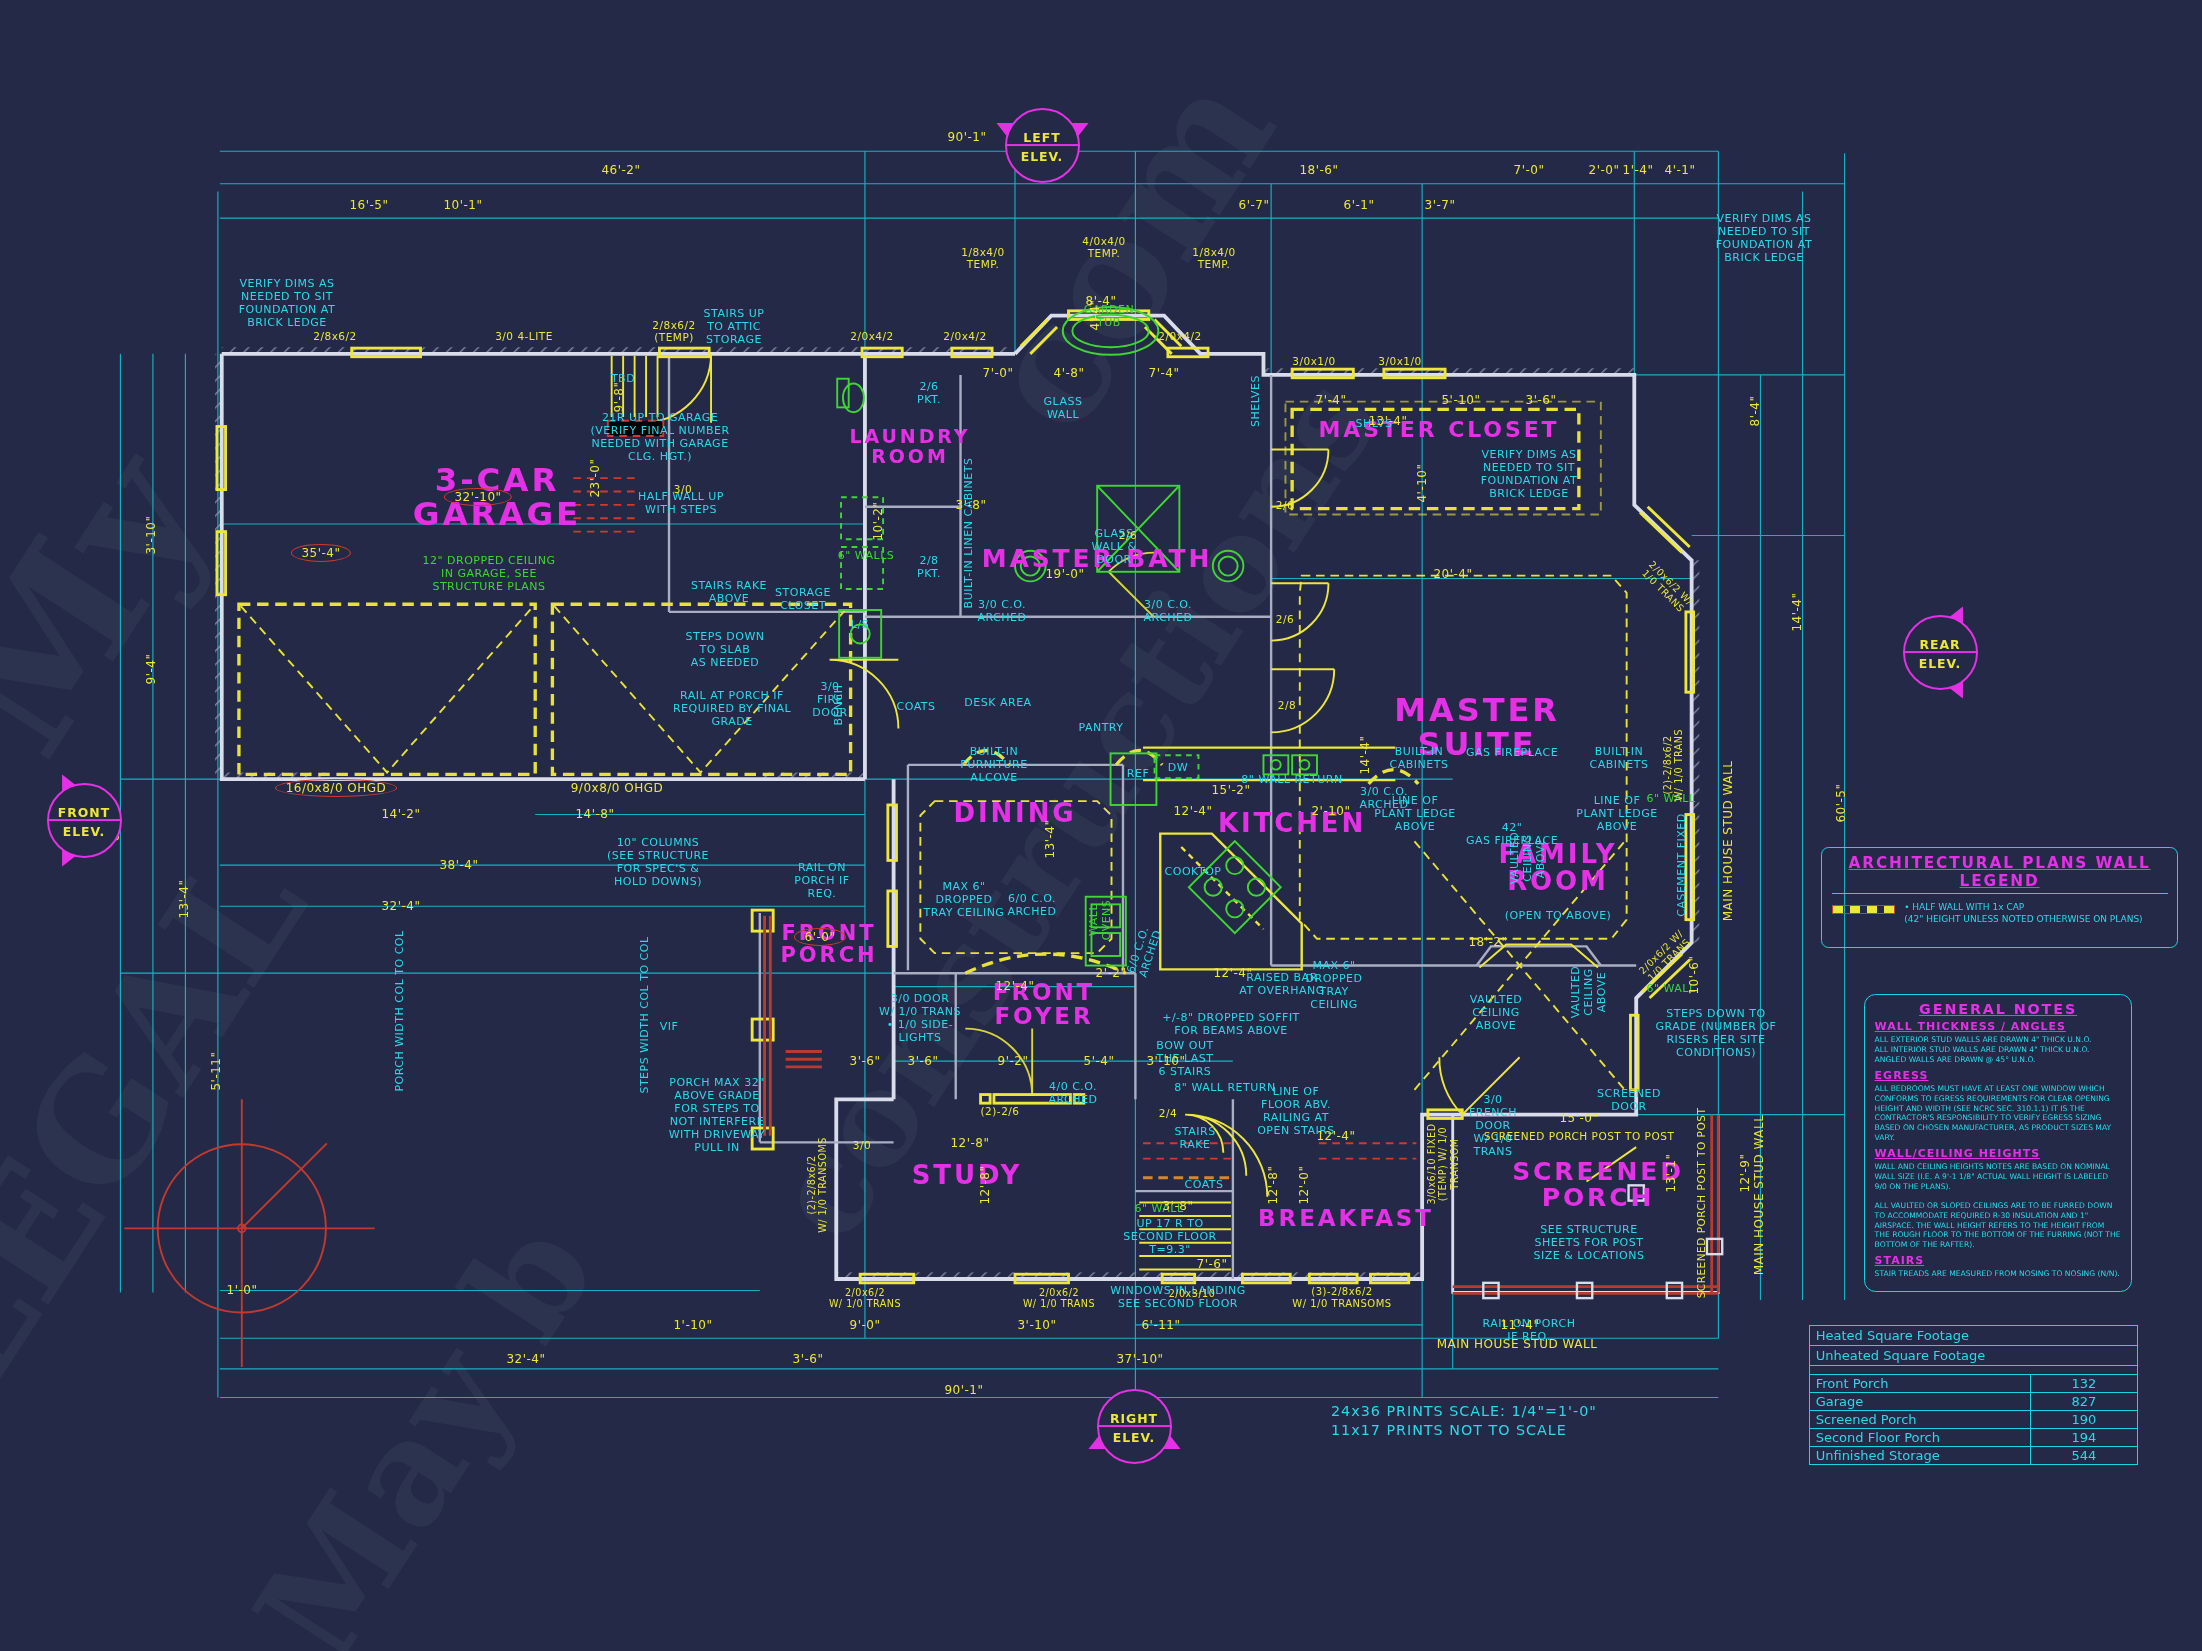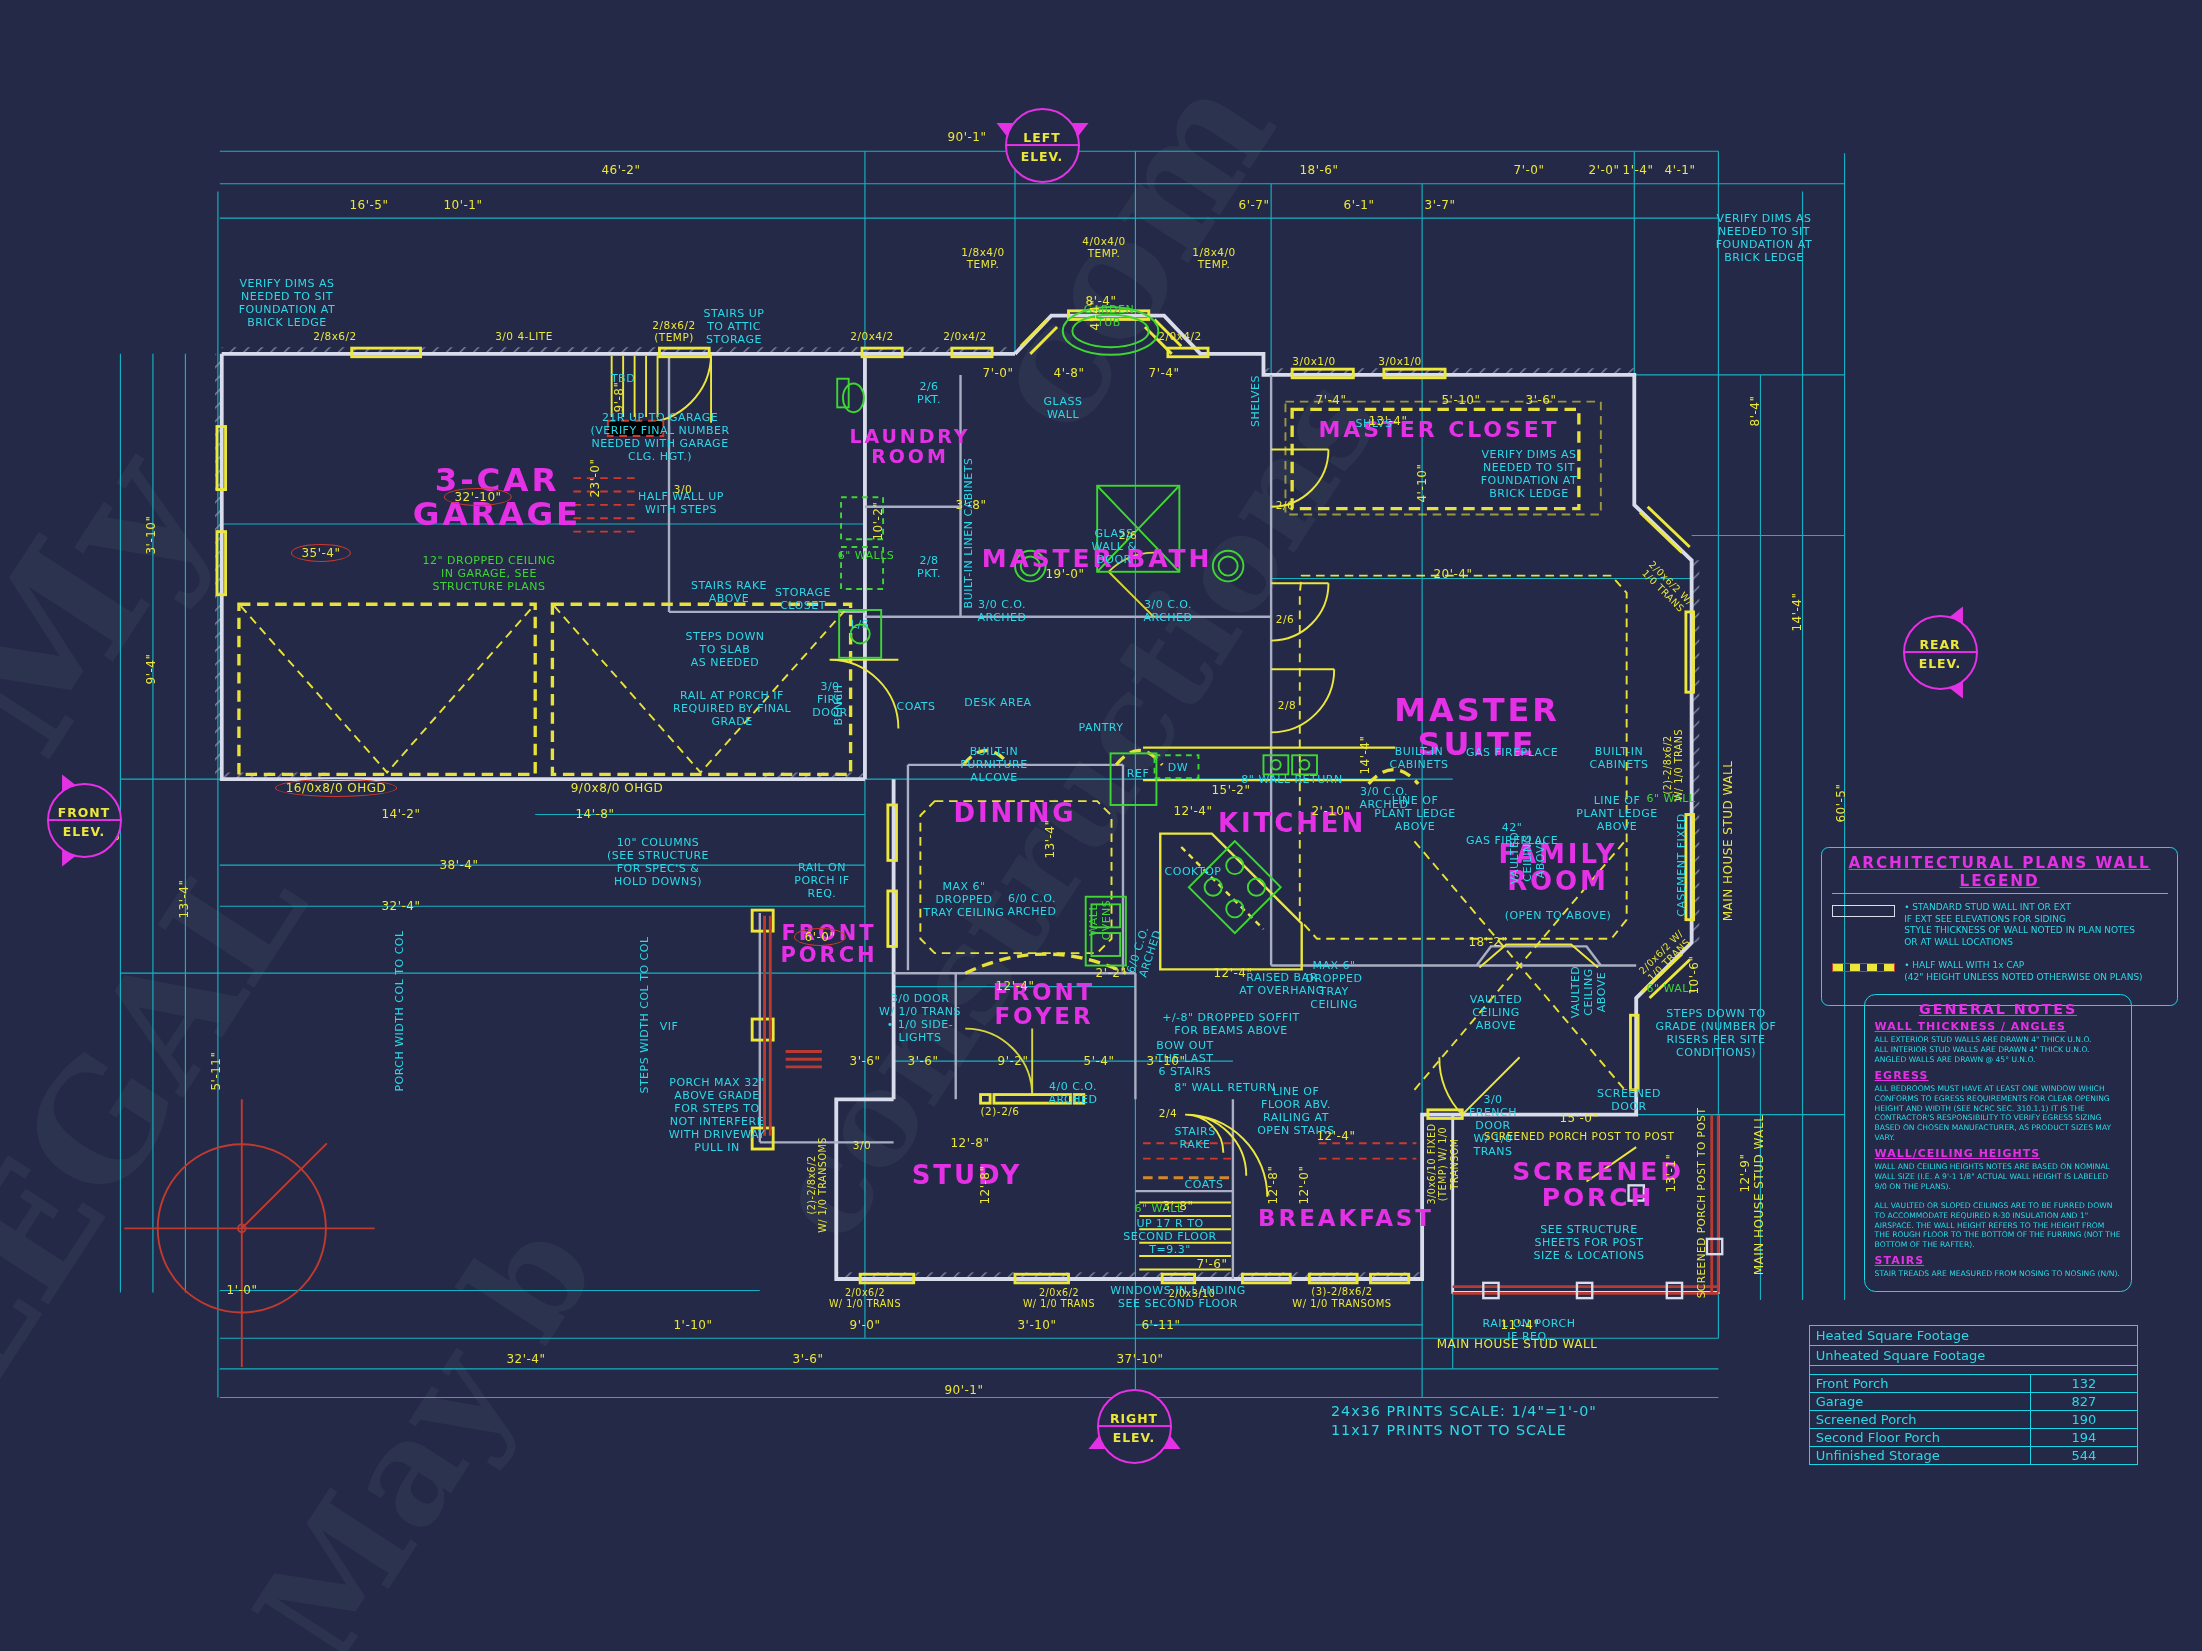--- a/index.html
+++ b/index.html
@@ -635,27 +635,20 @@
     <div class="circ"></div>
     <div class="t1">RIGHT</div>
     <div class="bar"></div>
     <div class="t2">ELEV.</div>
   </div>
 
   <div class="legend">
     <div class="lg-title">ARCHITECTURAL PLANS WALL LEGEND</div>
     <div>
 
-    <div class="lg-item" data-sw="solid">
-          <div class="sw"></div>
-          <div class="lg-text">• STANDARD STUD WALL INT OR EXT
-IF EXT SEE ELEVATIONS FOR SIDING
-STYLE THICKNESS OF WALL NOTED IN PLAN NOTES
-OR AT WALL LOCATIONS</div>
-        </div>
         <div class="lg-item" data-sw="half">
           <div class="sw"></div>
           <div class="lg-text">• HALF WALL WITH  1x CAP
 (42" HEIGHT UNLESS NOTED OTHERWISE ON PLANS)</div>
         </div>
       </div>
   </div>
 
   <div class="gnotes">
     <div class="gn-title">GENERAL NOTES</div>

